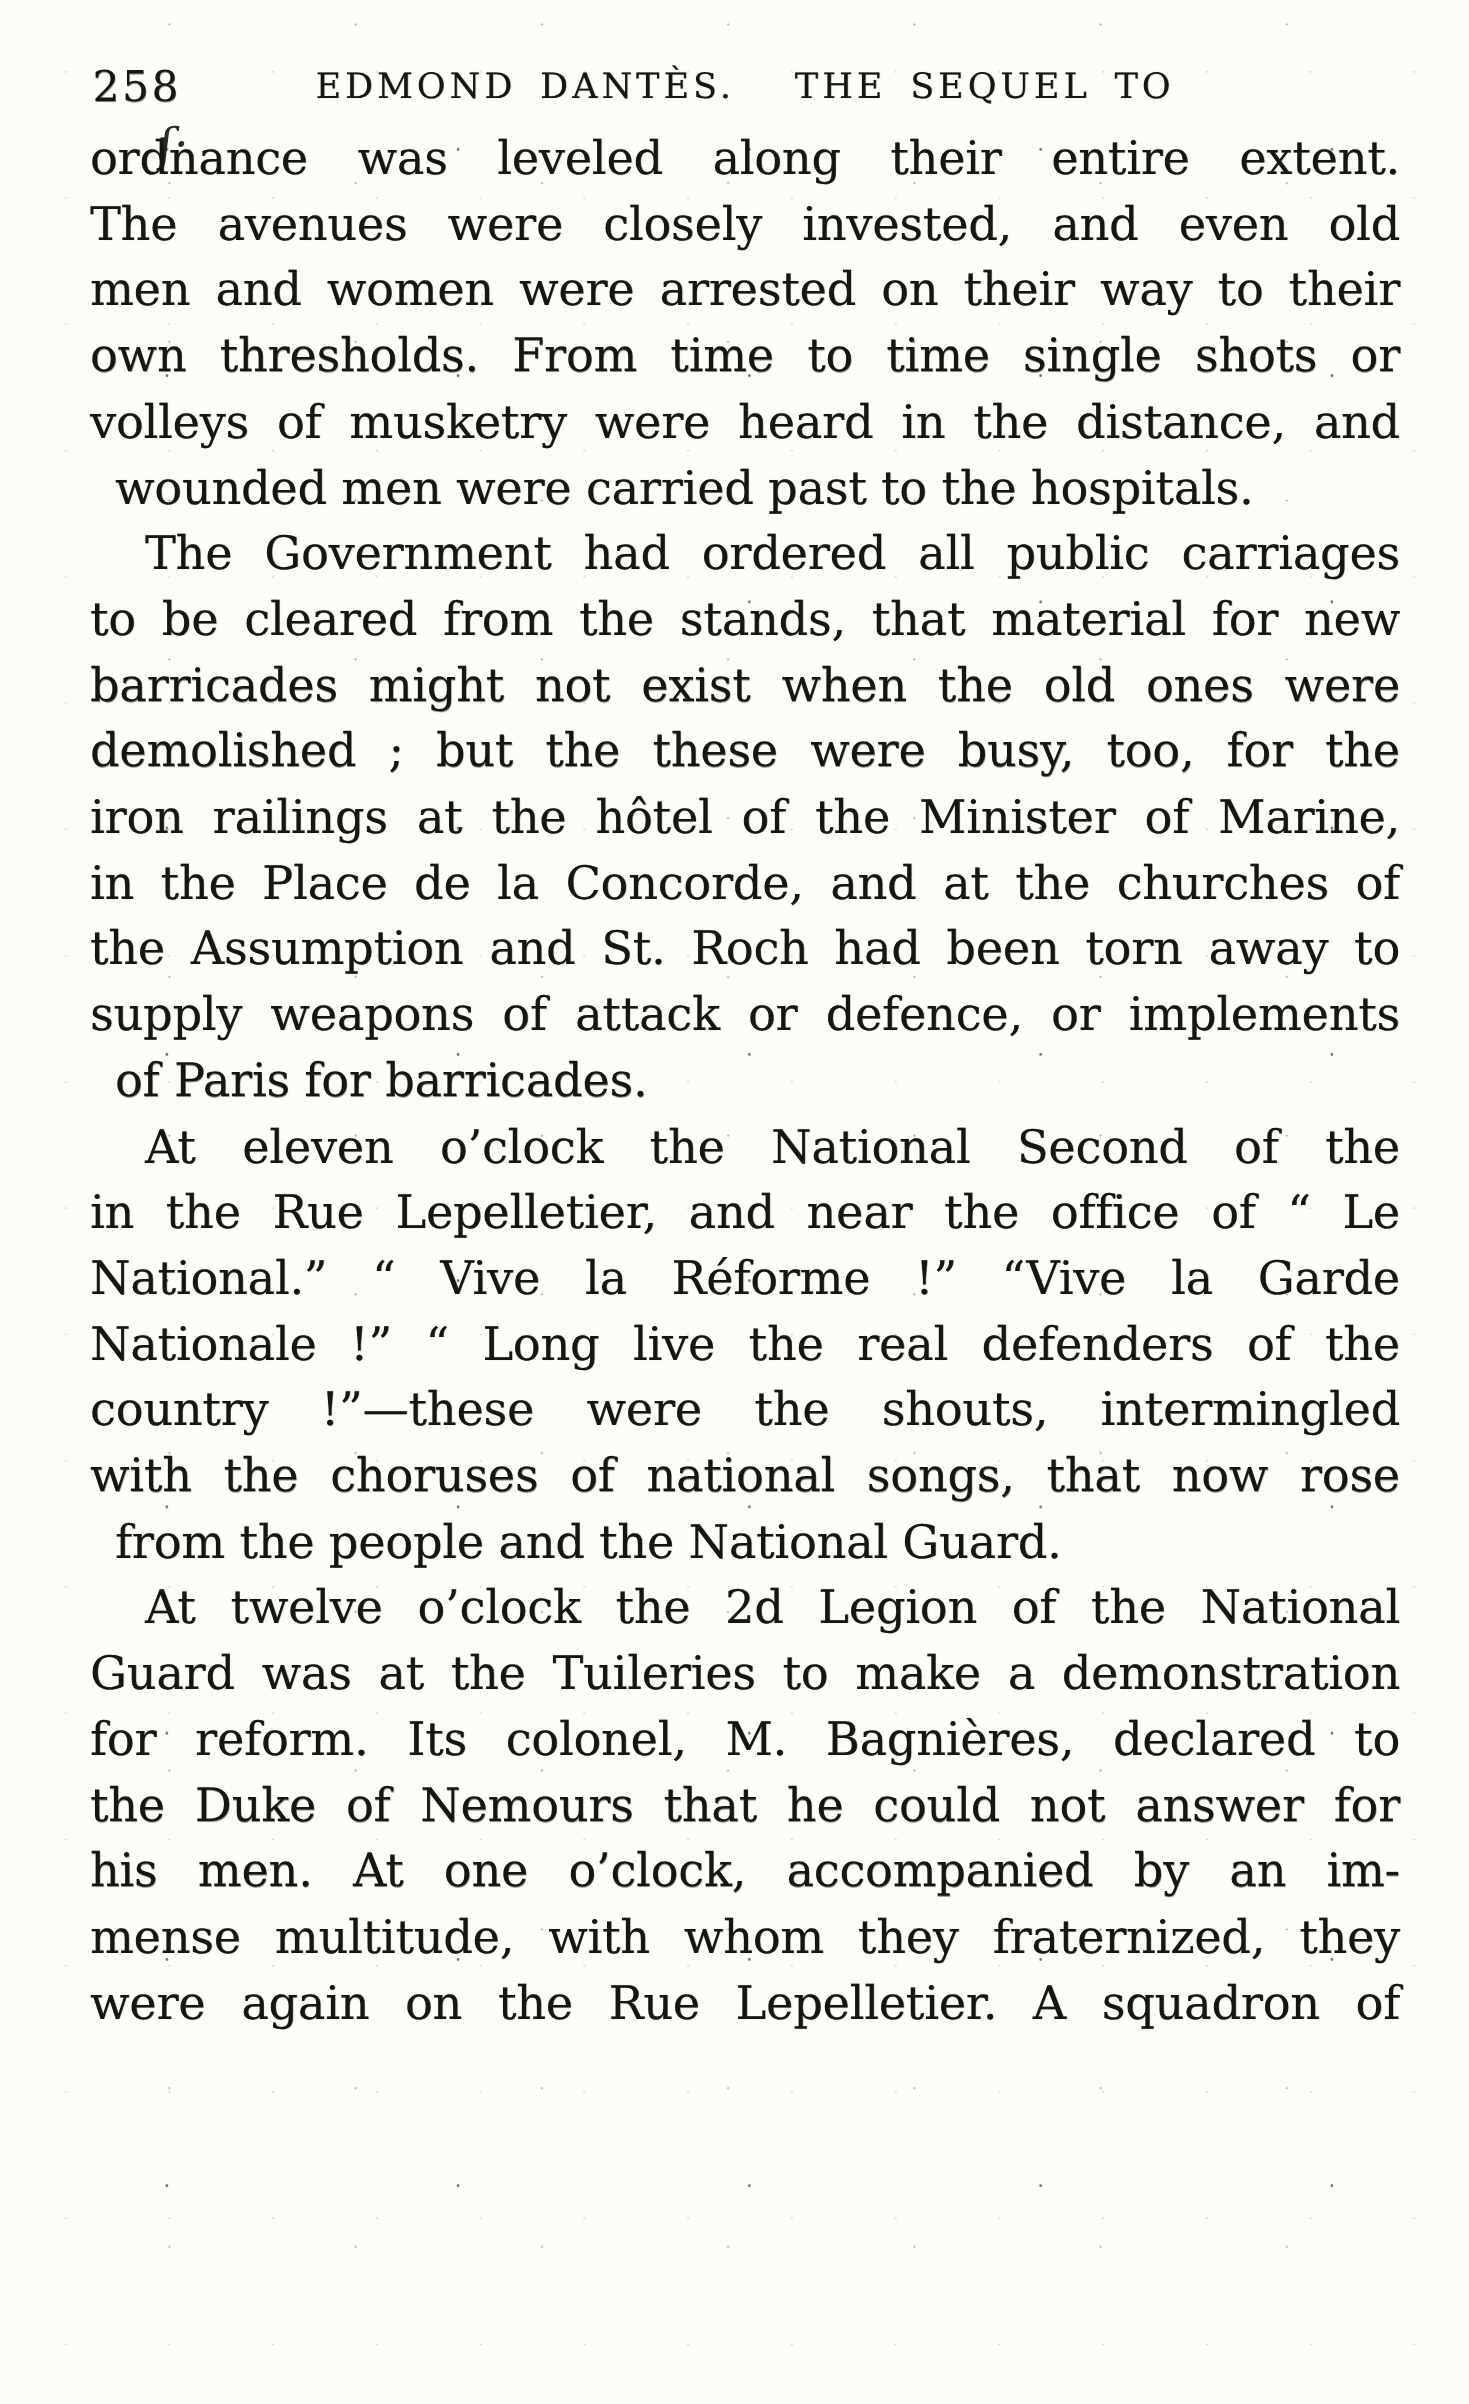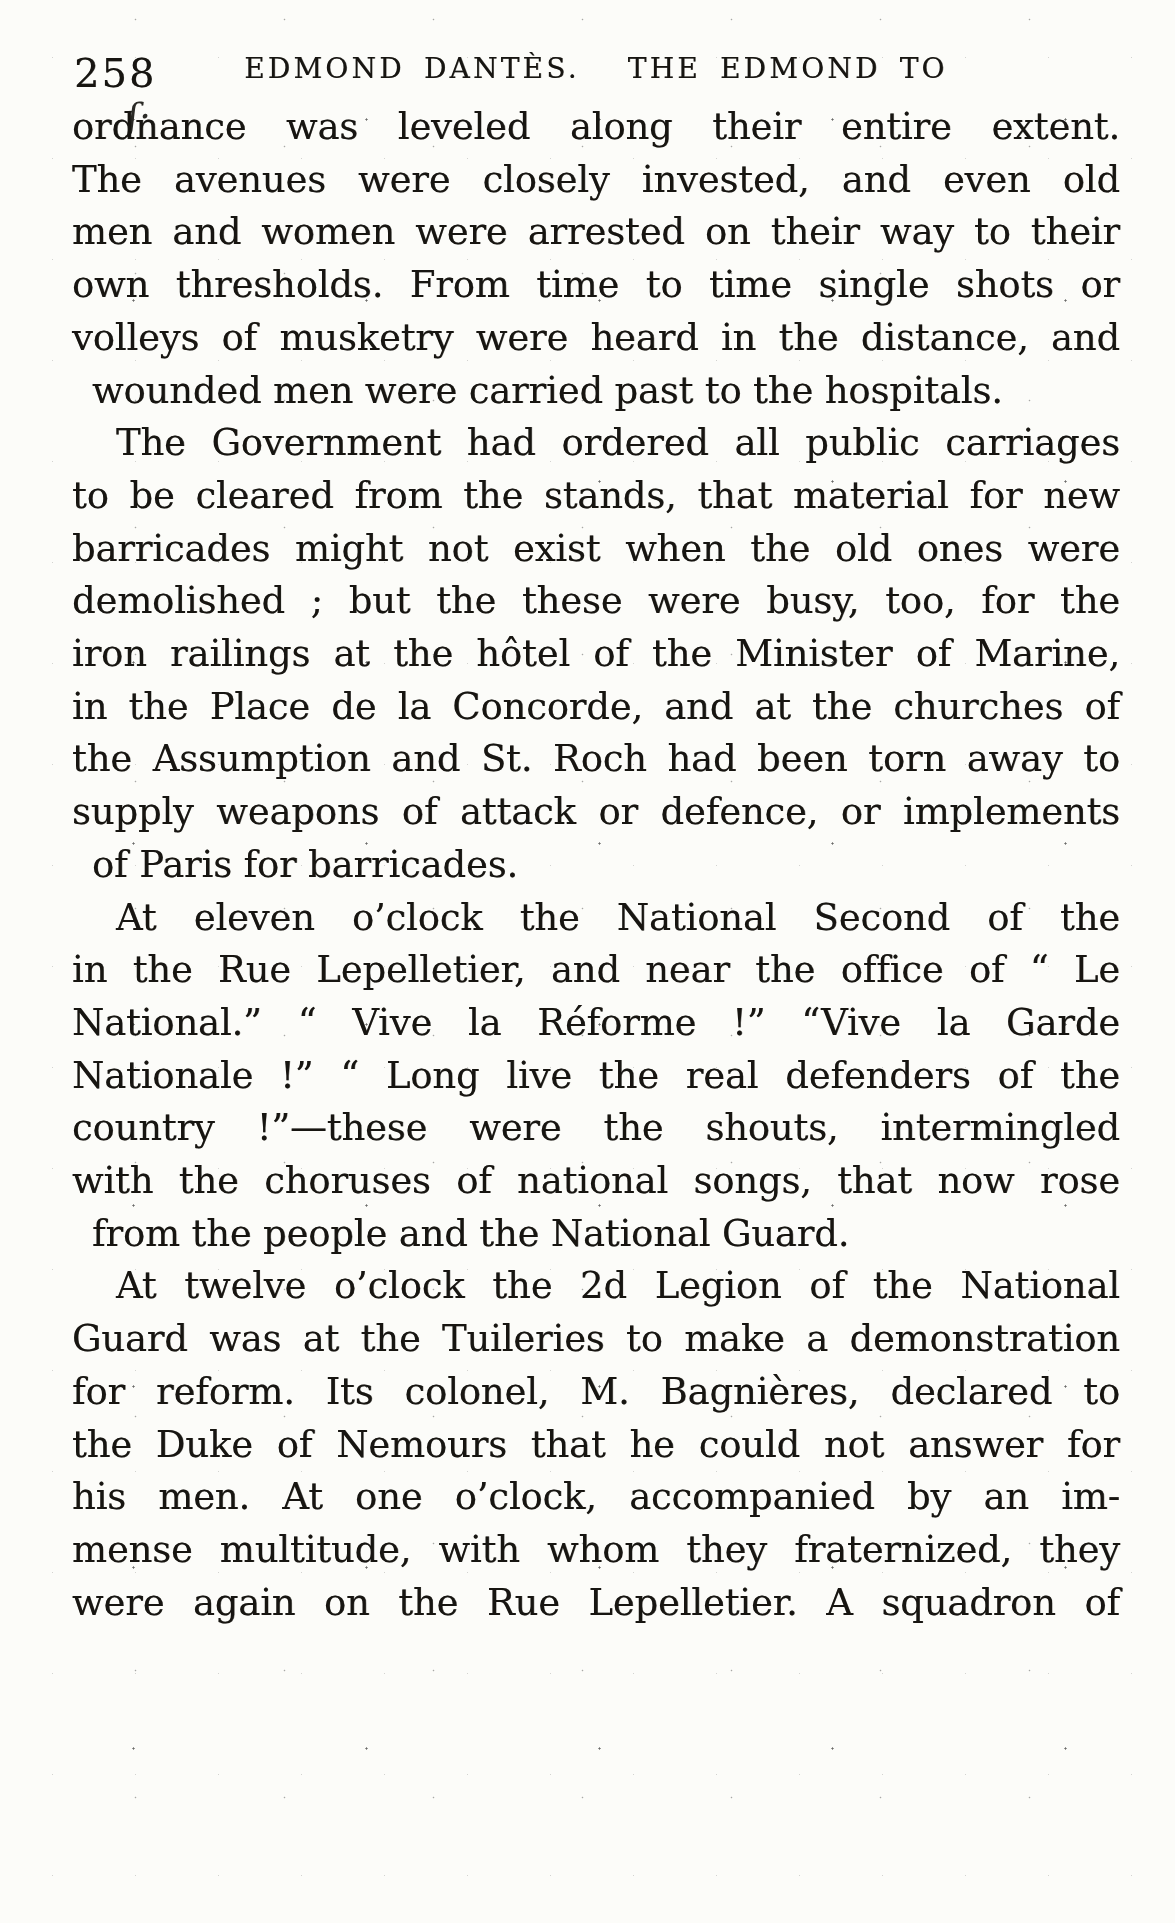--- a/index.html
+++ b/index.html
@@ -25,21 +25,21 @@
     position: absolute;
     left: 72px;
     top: 48px;
     width: 1048px;
     height: 46px;
   }
   .page-num {
     position: absolute;
     left: 2px;
     top: 2px;
-    font-size: 40px;
+    font-size: 34px;
     letter-spacing: 2px;
     text-shadow: 0.4px 0.4px 0.6px rgba(20,18,15,0.55);
   }
   .head-titles {
     position: absolute;
     left: 0;
     top: 4px;
     width: 100%;
     text-align: center;
     font-size: 28px;
@@ -79,21 +79,21 @@
   }
   .line.para-end { text-align-last: left; margin-left: 20px; }
   .line.indent { text-indent: 44px; }
 </style>
 </head>
 <body>
 
 <header class="running-head">
   <span class="page-num">258</span>
   <div class="head-titles">
-    <span class="head-part">EDMOND DANTÈS.</span><span class="head-part">THE EDMOND TO</span>
+    <span class="head-part">EDMOND DANTÈS.</span><span class="head-part">THE SEQUEL TO</span>
   </div>
 </header>
 
 <span class="ink-mark">ſ·</span>
 
 <main class="text-block" id="text-block">
     <div class="paragraph">
       <div class="line">ordnance was leveled along their entire extent.</div>
       <div class="line">The avenues were closely invested, and even old</div>
       <div class="line">men and women were arrested on their way to their</div>

